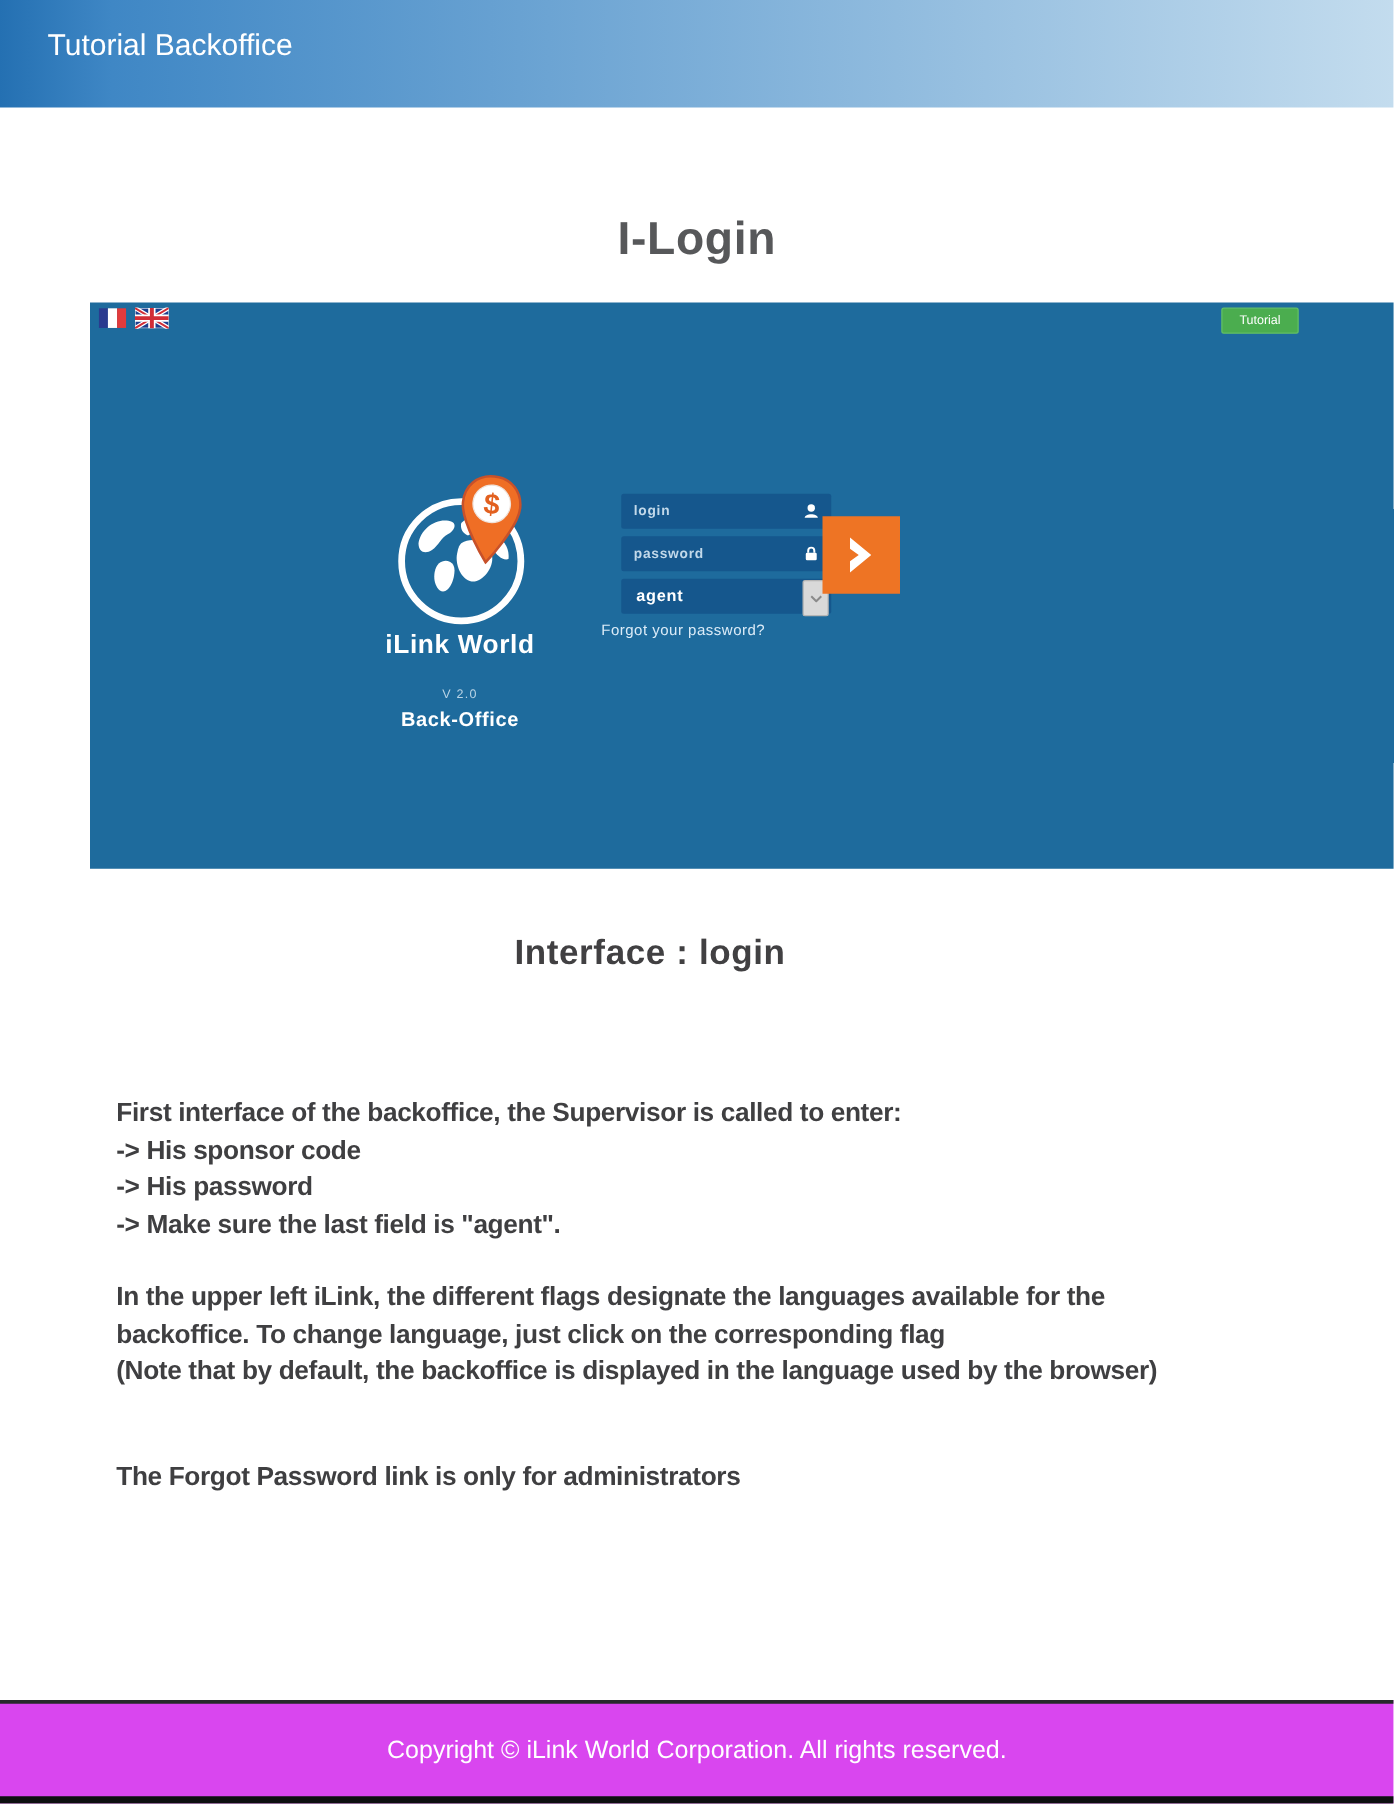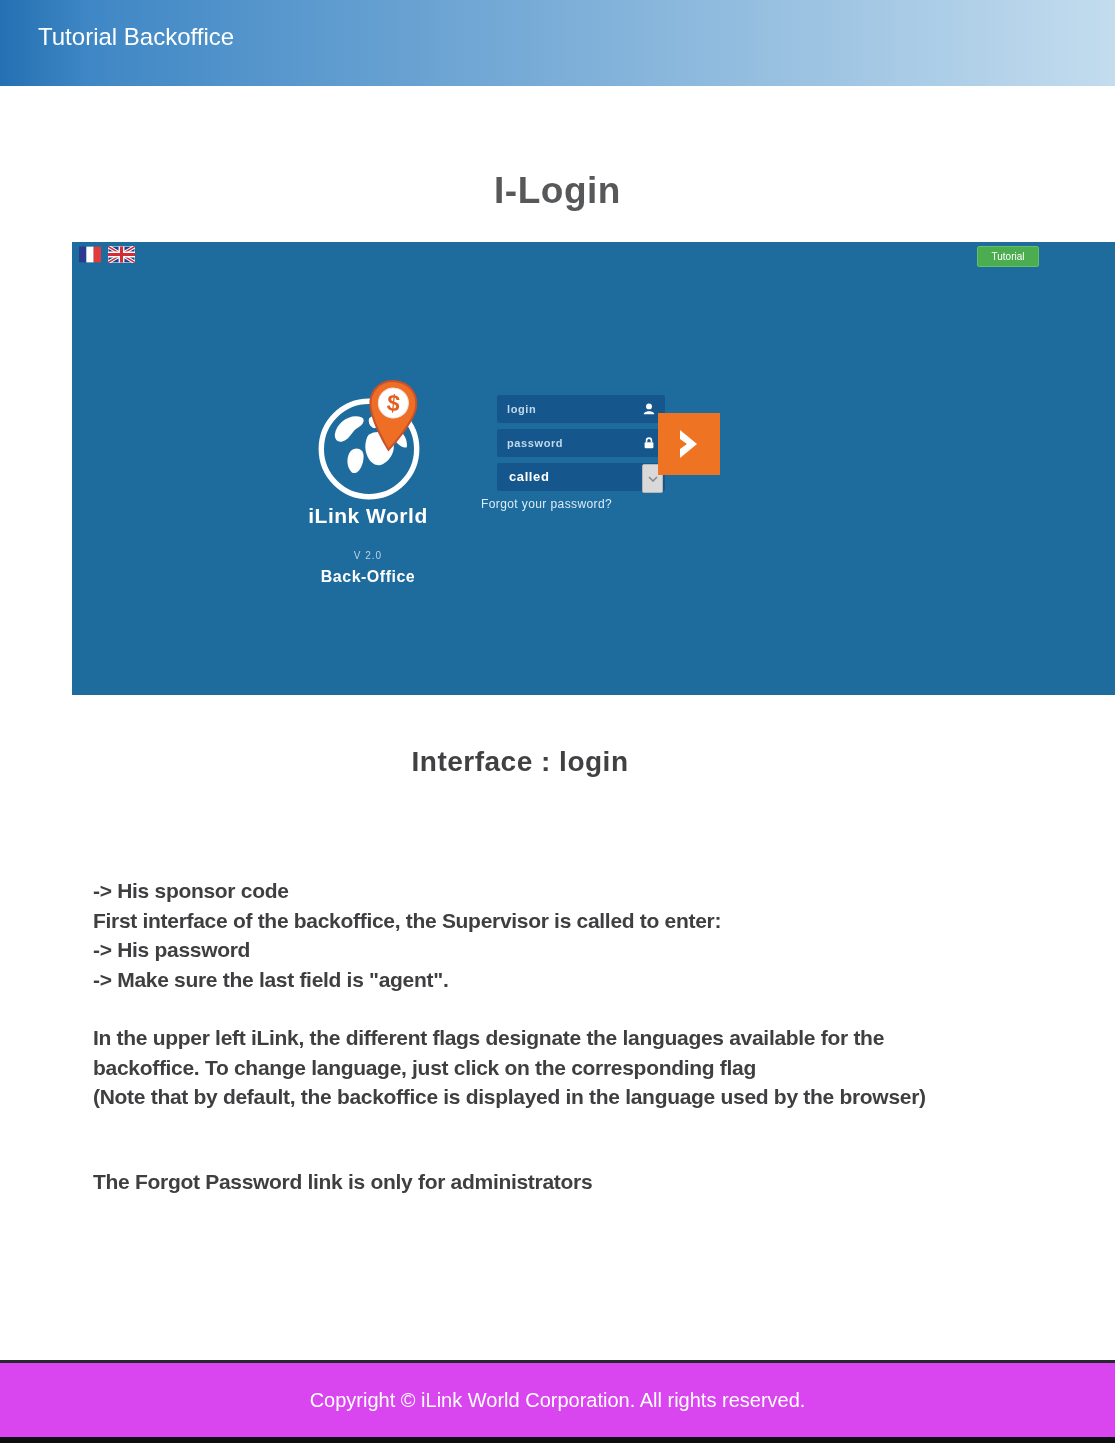--- a/index.html
+++ b/index.html
@@ -139,42 +139,42 @@
 
     <div class="fld fld-password">
       <input type="text" placeholder="password" style="">
       <svg class="fld-icon" viewBox="0 0 16 16">
         <rect x="3" y="7" width="10" height="7" rx="1.2" fill="#ffffff"></rect>
         <path d="M5.2,7 V5.2 a2.8,2.8 0 0 1 5.6,0 V7" fill="none" stroke="#ffffff" stroke-width="1.8"></path>
       </svg>
     </div>
 
     <div class="fld fld-role">
-      <span class="role-text">called</span>
+      <span class="role-text">agent</span>
       <span class="role-arrow">
         <svg width="10" height="6" viewBox="0 0 10 6">
           <path d="M1,1 L5,5 L9,1" fill="none" stroke="#8a8a8a" stroke-width="1.6"></path>
         </svg>
       </span>
     </div>
 
     <a class="forgot">Forgot your password?</a>
 
     <button class="btn-submit">
       <svg width="26" height="34" viewBox="0 0 26 34">
         <path d="M4,3 L21,17 L4,31 L4,22 L11,17 L4,12 Z" fill="#ffffff"></path>
       </svg>
     </button>
   </div>
 
   <div class="caption">Interface : login</div>
 
   <div class="para para-1">
+    <div>First interface of the backoffice, the Supervisor is called to enter:</div>
     <div>-&gt; His sponsor code</div>
-    <div>First interface of the backoffice, the Supervisor is called to enter:</div>
     <div>-&gt; His password</div>
     <div>-&gt; Make sure the last field is "agent".</div>
   </div>
 
   <div class="para para-2">
     <div>In the upper left iLink, the different flags designate the languages available for the</div>
     <div>backoffice. To change language, just click on the corresponding flag</div>
     <div>(Note that by default, the backoffice is displayed in the language used by the browser)</div>
   </div>
 

